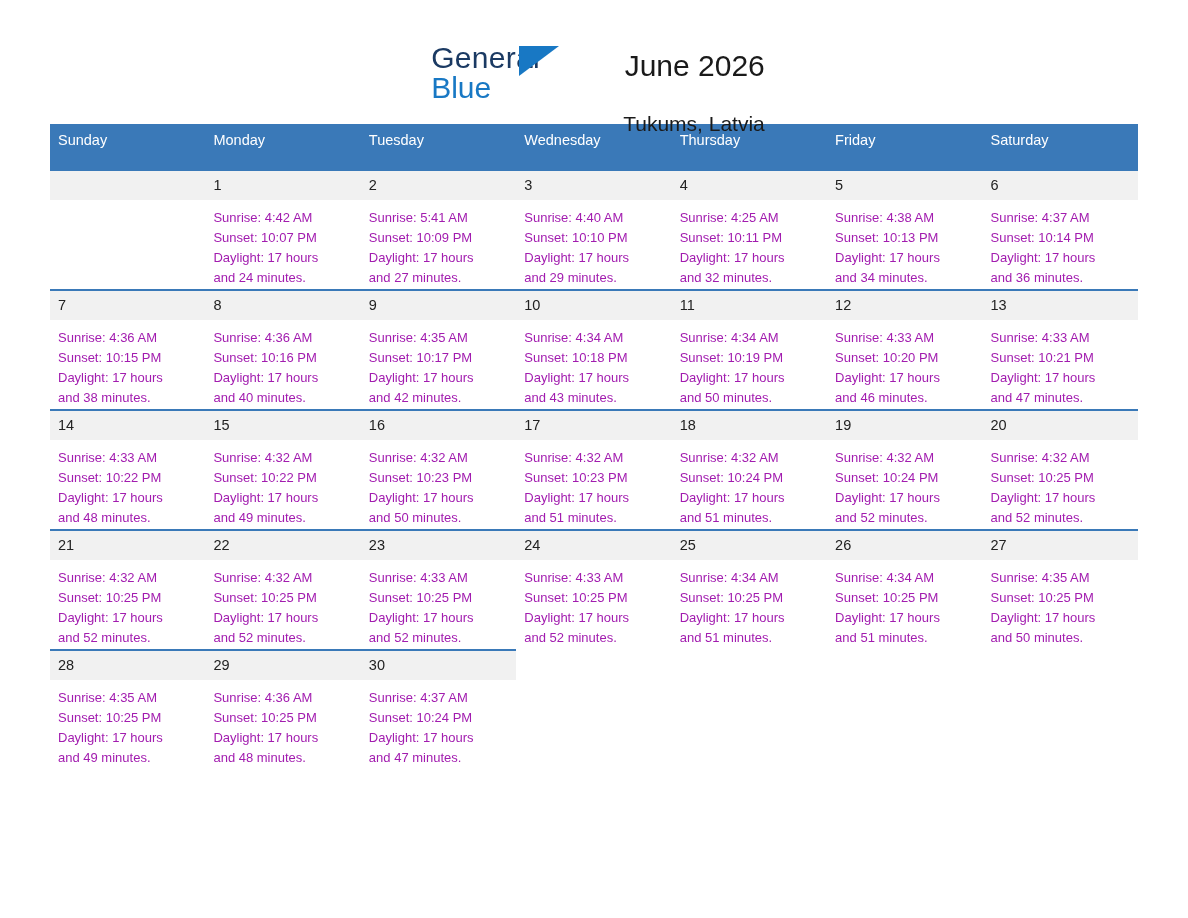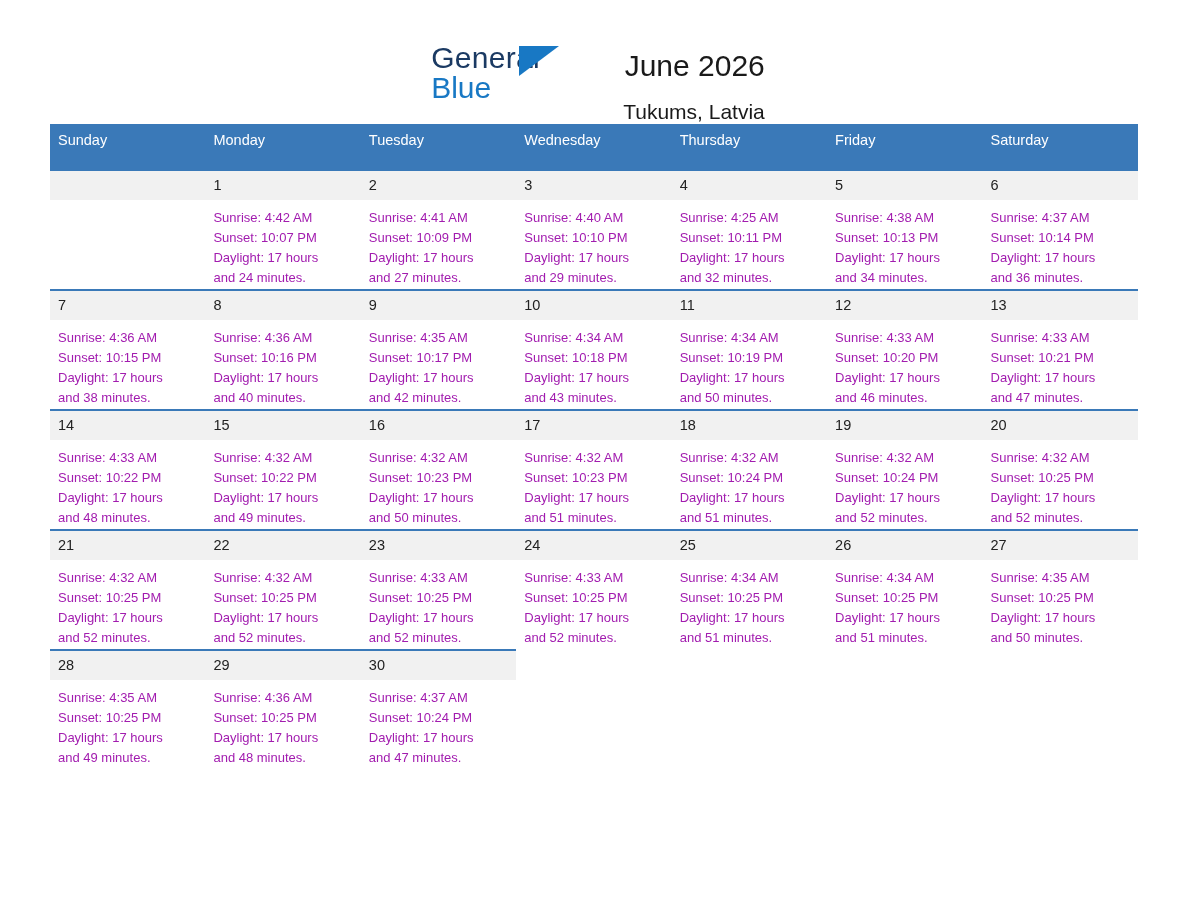--- a/index.html
+++ b/index.html
@@ -64,21 +64,21 @@
     padding-top: 2px;
   }
   .month-title {
     font-size: 30px;
     color: #1a1a1a;
     line-height: 44px;
   }
   .location {
     font-size: 21px;
     color: #1a1a1a;
-    margin-top: 12px;
+    margin-top: 24px;
     line-height: 24px;
   }
   
   .calendar {
     margin-top: 20px;
     width: 1088px;
     border-collapse: collapse;
     table-layout: fixed;
   }
   .calendar th {
@@ -173,21 +173,21 @@
                 <div>Sunset: 10:07 PM</div>
                 <div>Daylight: 17 hours</div>
                 <div>and 24 minutes.</div>
               </div>
             </div>
           </td>
           <td>
             <div class="daycell">
               <div class="daynum">2</div>
               <div class="info">
-                <div>Sunrise: 4:41 AM</div>
+                <div>Sunrise: 5:41 AM</div>
                 <div>Sunset: 10:09 PM</div>
                 <div>Daylight: 17 hours</div>
                 <div>and 27 minutes.</div>
               </div>
             </div>
           </td>
           <td>
             <div class="daycell">
               <div class="daynum">3</div>
               <div class="info">

